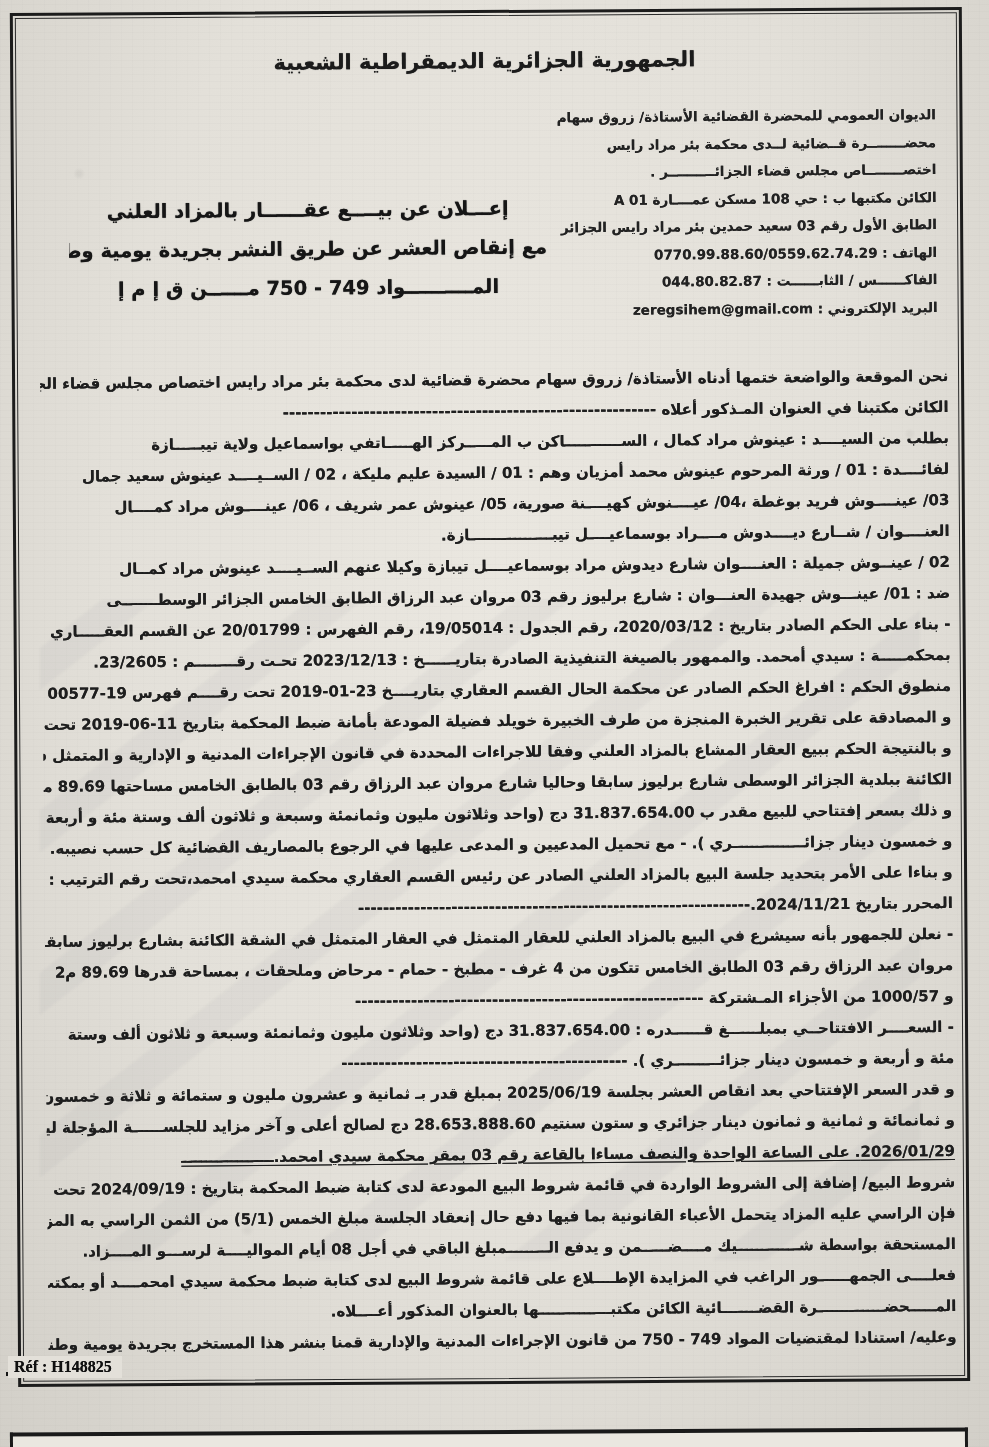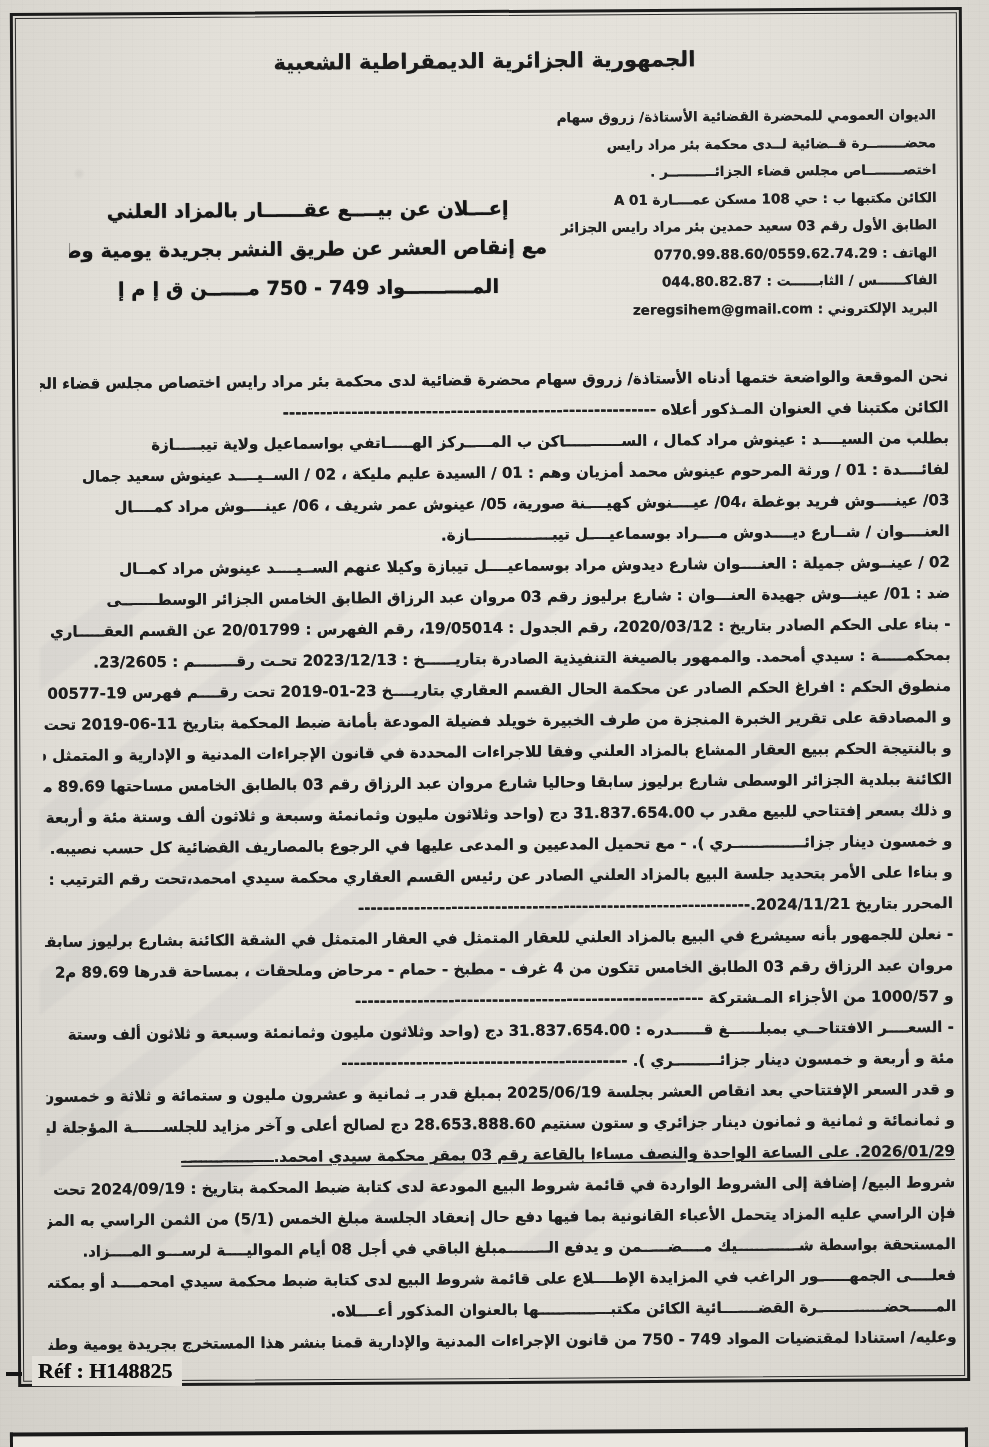--- a/index.html
+++ b/index.html
@@ -66,24 +66,24 @@
   .body-text{
     position:absolute;top:352px;left:26px;width:908px;
     direction:rtl;text-align:right;
     font-size:15px;font-weight:bold;line-height:31px;
     color:#1e1e1e;text-shadow:0 0 .6px #3a3a3a;
   }
   .body-text .line{white-space:nowrap;overflow:hidden;}
   
   .body-text .line:nth-child(26){text-decoration:underline;text-underline-offset:3px;}
   .ref-label{
-    position:absolute;left:32px;top:1356px;
+    position:absolute;left:8px;top:1356px;
     direction:ltr;
     font-family:"Liberation Serif","DejaVu Serif",serif;
-    font-size:22px;font-weight:bold;color:#101010;
+    font-size:16px;font-weight:bold;color:#101010;
     background:#e3e0d9;
     padding:2px 10px 2px 6px;
     text-shadow:0 0 .5px #222;
     z-index:2;
   }
   .ref-dash{
     position:absolute;left:6px;top:1372px;width:16px;height:4px;background:#151515;z-index:1;
   }
   .next-frame{
     position:absolute;left:10px;top:1430px;width:952px;height:30px;

